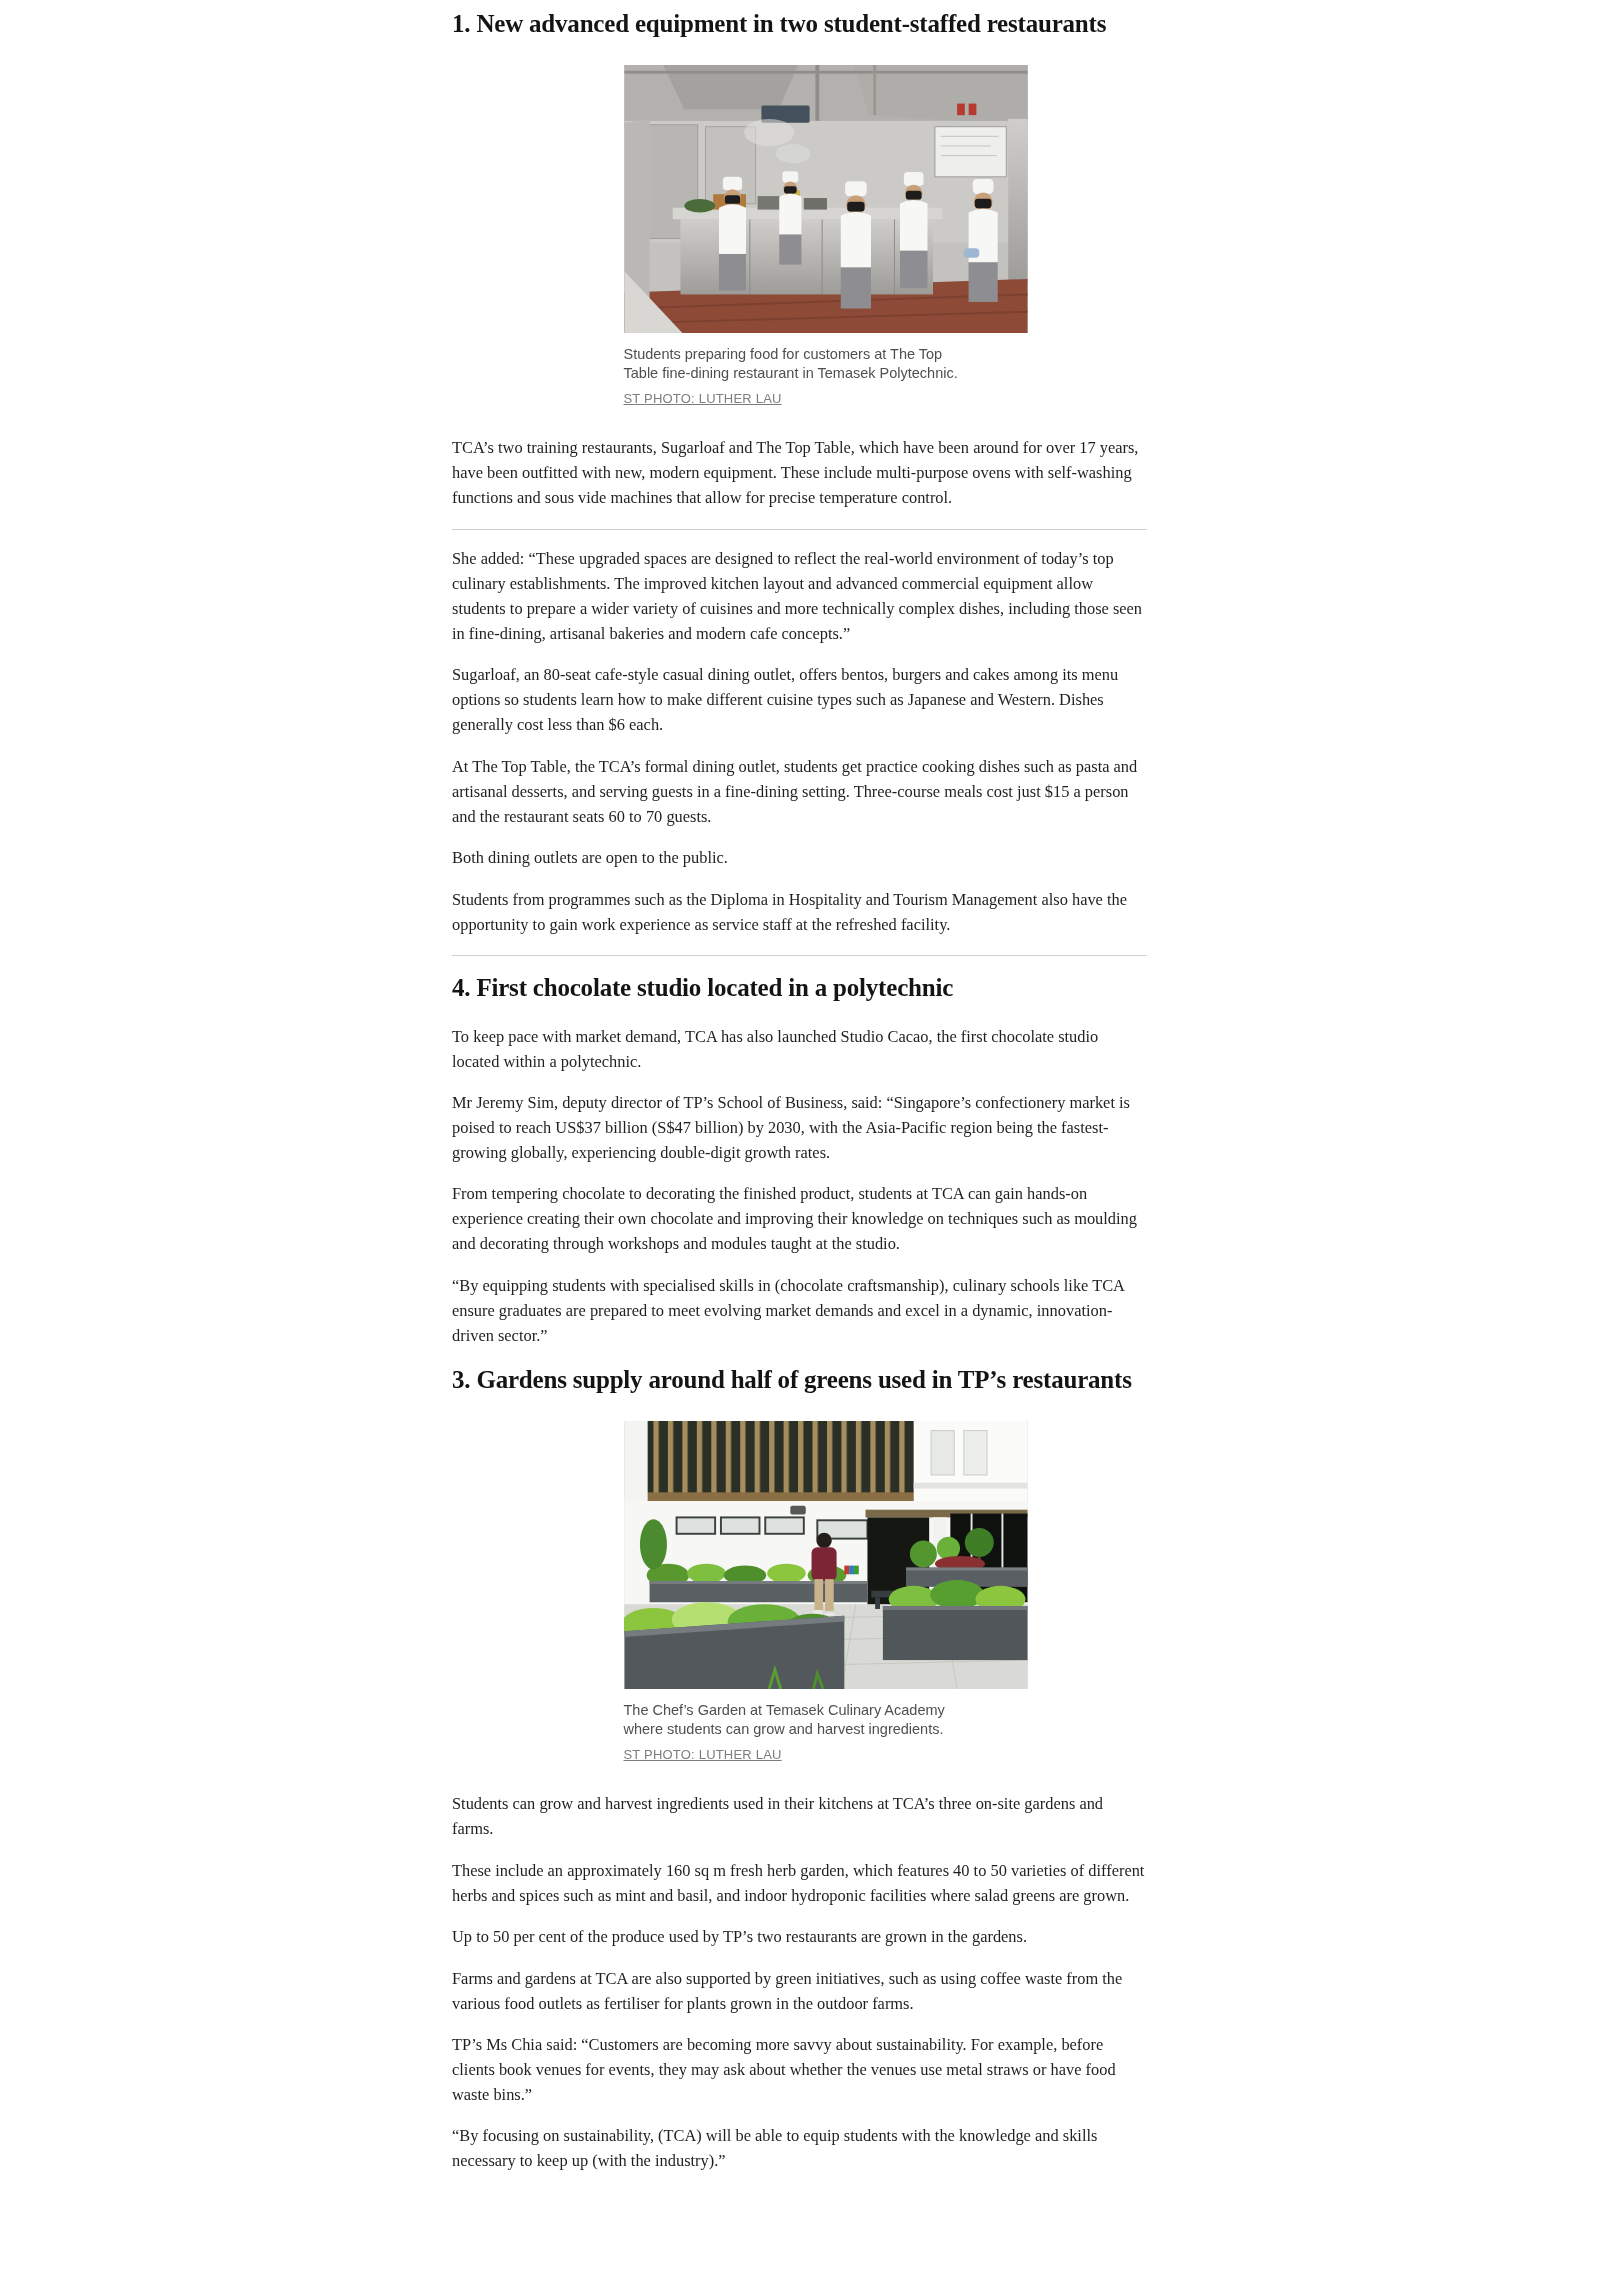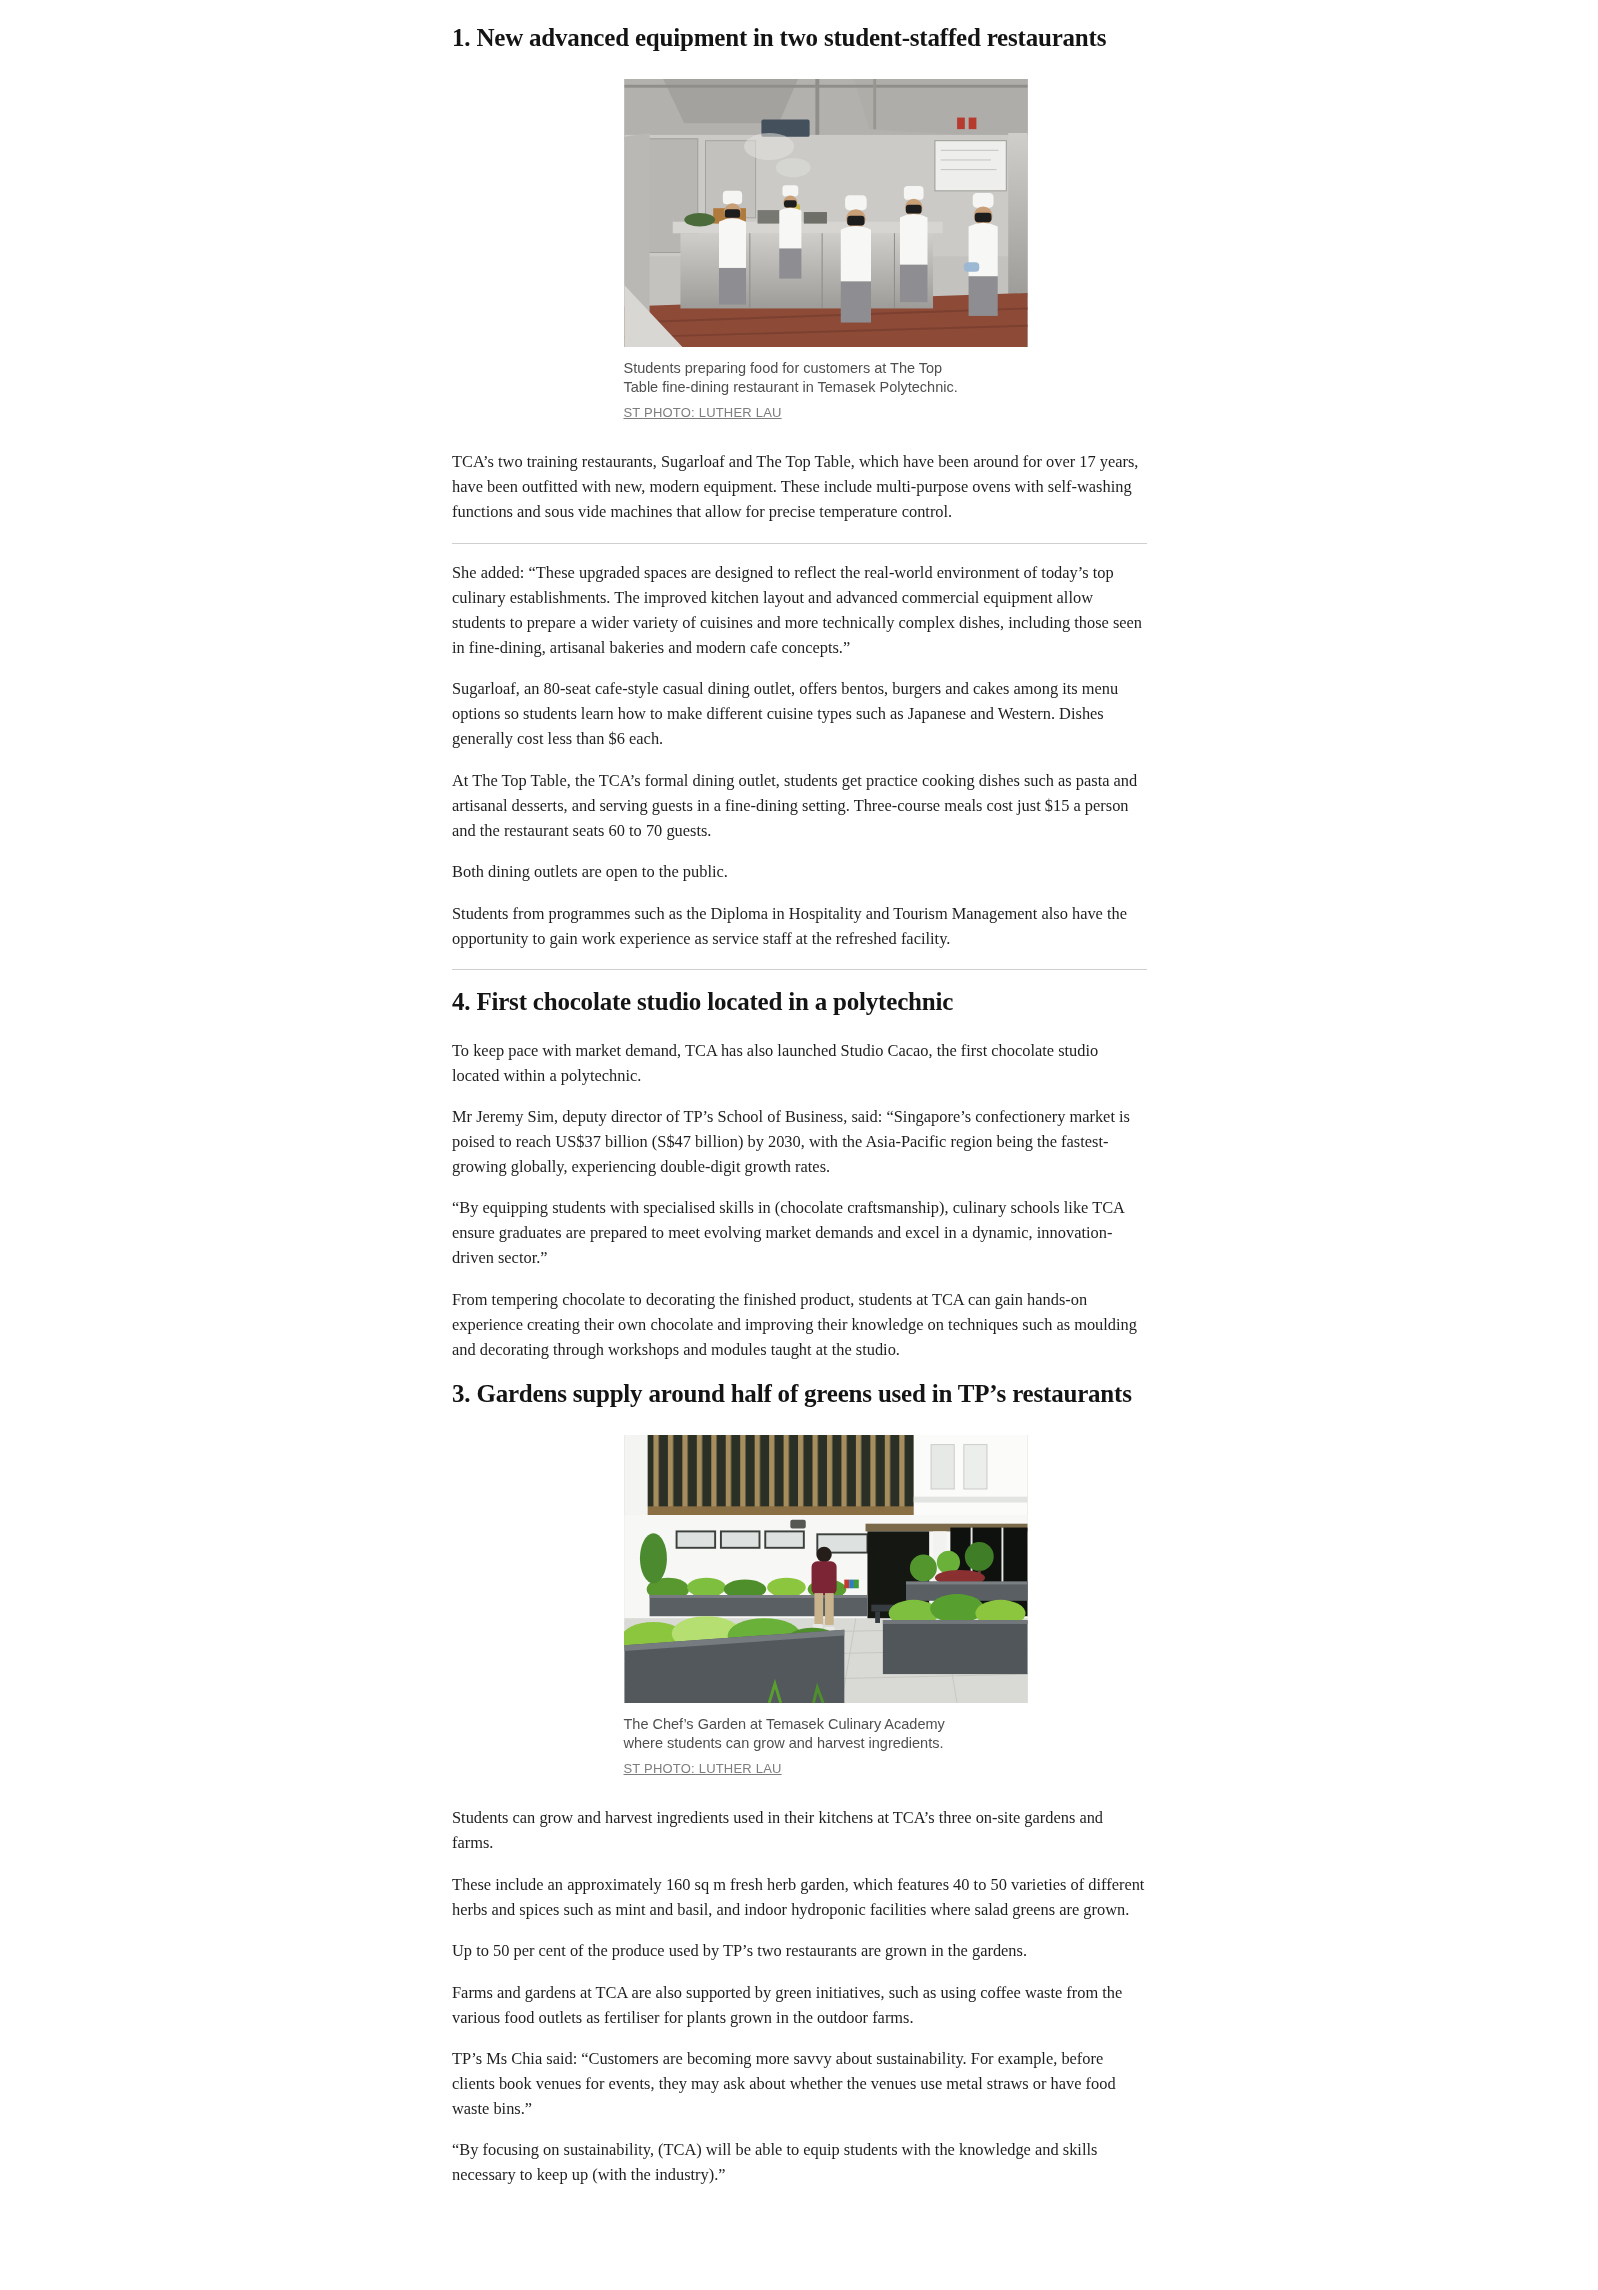--- a/index.html
+++ b/index.html
@@ -10,21 +10,21 @@
   body {
     width: 1599px;
     min-height: 2290px;
     font-family: "Liberation Serif", "DejaVu Serif", serif;
     color: #1f1f1f;
     -webkit-font-smoothing: antialiased;
   }
   .content {
     width: 695px;
     margin: 0 auto;
-    padding-top: 22px;
+    padding-top: 8px;
   }
   .section-heading {
     font-family: "Liberation Serif", "DejaVu Serif", serif;
     font-size: 25px;
     line-height: 32px;
     font-weight: 700;
     color: #141414;
     letter-spacing: -0.2px;
     margin: 0 0 19.3px 0;
   }
@@ -154,22 +154,22 @@
   <p class="para">At The Top Table, the TCA’s formal dining outlet, students get practice cooking dishes such as pasta and artisanal desserts, and serving guests in a fine-dining setting. Three-course meals cost just $15 a person and the restaurant seats 60 to 70 guests.</p>
   <p class="para">Both dining outlets are open to the public.</p>
   <p class="para">Students from programmes such as the Diploma in Hospitality and Tourism Management also have the opportunity to gain work experience as service staff at the refreshed facility.</p>
 
   <hr class="divider">
 
   <h2 class="section-heading">4. First chocolate studio located in a polytechnic</h2>
 
   <p class="para">To keep pace with market demand, TCA has also launched Studio Cacao, the first chocolate studio located within a polytechnic.</p>
   <p class="para">Mr Jeremy Sim, deputy director of TP’s School of Business, said: “Singapore’s confectionery market is poised to reach US$37 billion (S$47 billion) by 2030, with the Asia-Pacific region being the fastest-growing globally, experiencing double-digit growth rates.</p>
+  <p class="para">From tempering chocolate to decorating the finished product, students at TCA can gain hands-on experience creating their own chocolate and improving their knowledge on techniques such as moulding and decorating through workshops and modules taught at the studio.</p>
   <p class="para">“By equipping students with specialised skills in (chocolate craftsmanship), culinary schools like TCA ensure graduates are prepared to meet evolving market demands and excel in a dynamic, innovation-driven sector.”</p>
-  <p class="para">From tempering chocolate to decorating the finished product, students at TCA can gain hands-on experience creating their own chocolate and improving their knowledge on techniques such as moulding and decorating through workshops and modules taught at the studio.</p>
 
   <h2 class="section-heading">3. Gardens supply around half of greens used in TP’s restaurants</h2>
 
   <figure class="photo-figure">
     <span class="photo-frame">
 
       <svg width="404" height="268" viewBox="0 0 418 278" xmlns="http://www.w3.org/2000/svg">
         <defs>
           <pattern id="slat" width="15" height="8" patternUnits="userSpaceOnUse">
             <rect width="15" height="8" fill="#2b3026"></rect>

